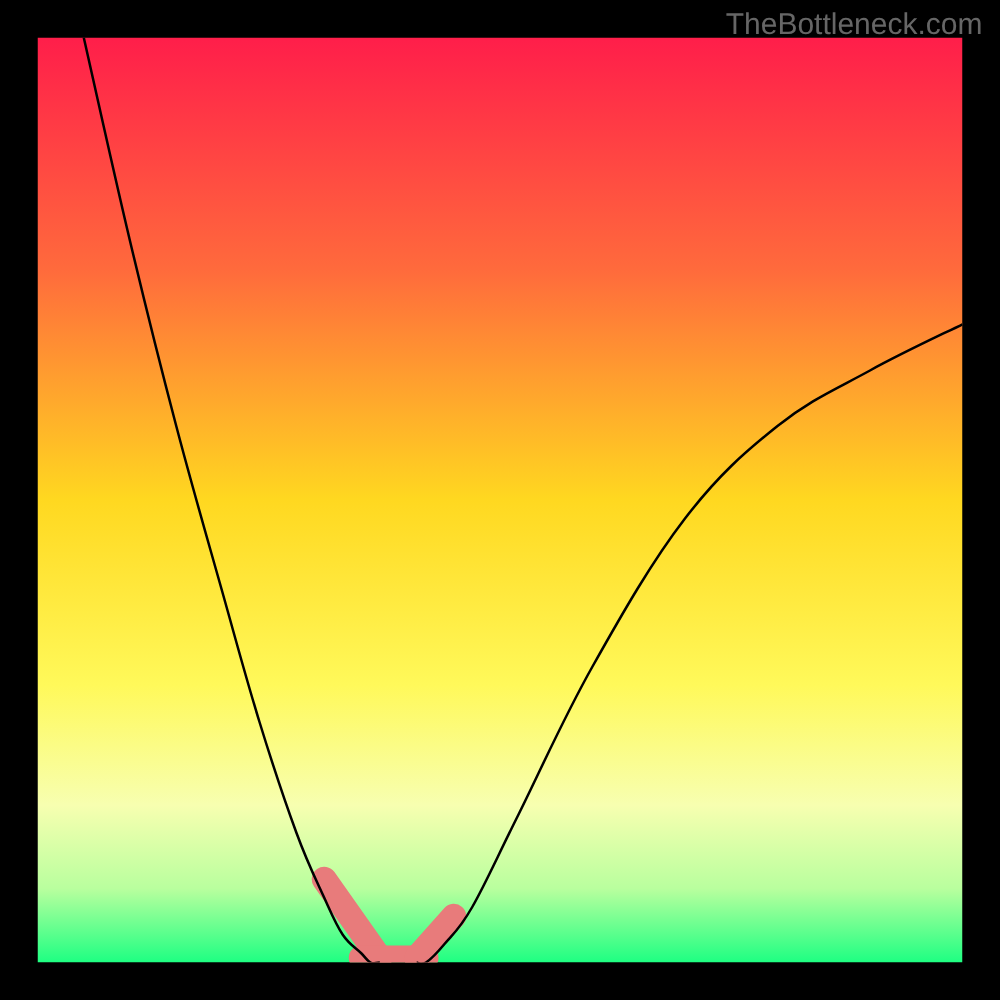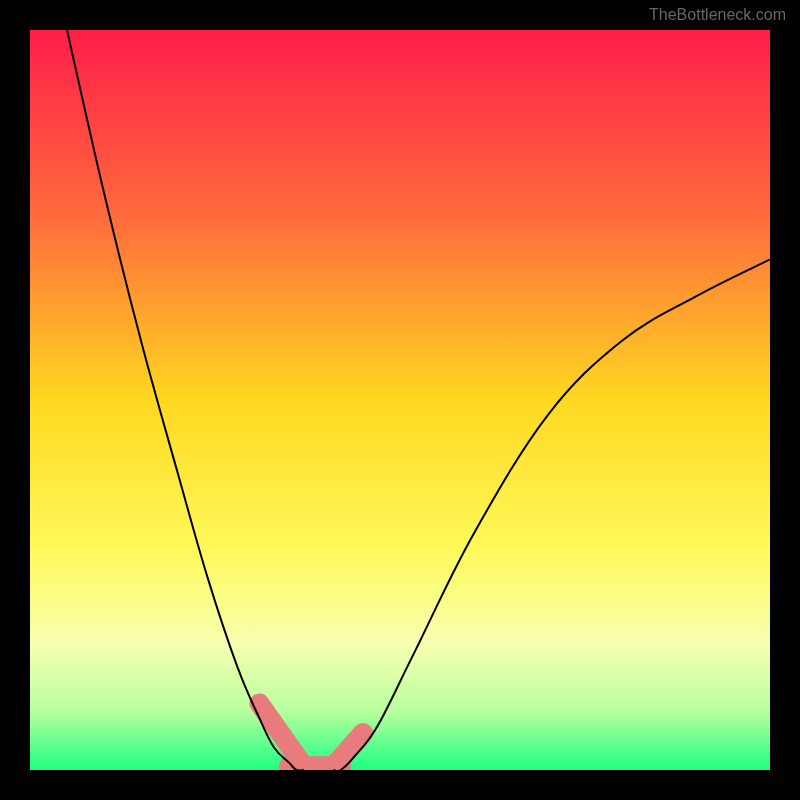--- a/index.html
+++ b/index.html
@@ -30,21 +30,21 @@
       top: 0;
       left: 0;
       width: 100%;
       height: 100%;
     }
     .watermark {
       position: absolute;
       top: 6px;
       right: 14px;
       color: #666;
-      font-size: 16px;
+      font-size: 24px;
       font-weight: 500;
     }
     .curve-line {
       fill: none;
       stroke: #000;
       stroke-width: 2;
     }
     .pink-accent {
       fill: none;
       stroke: #e87b7b;

